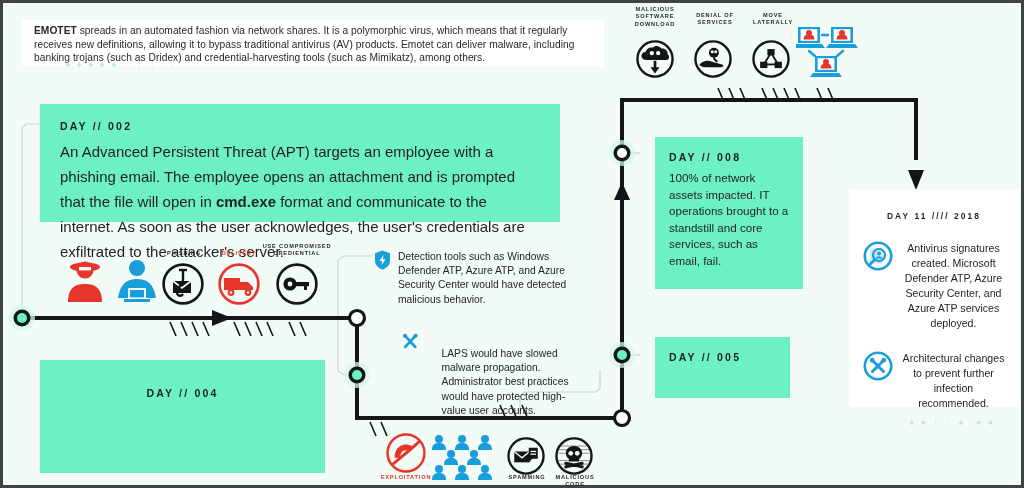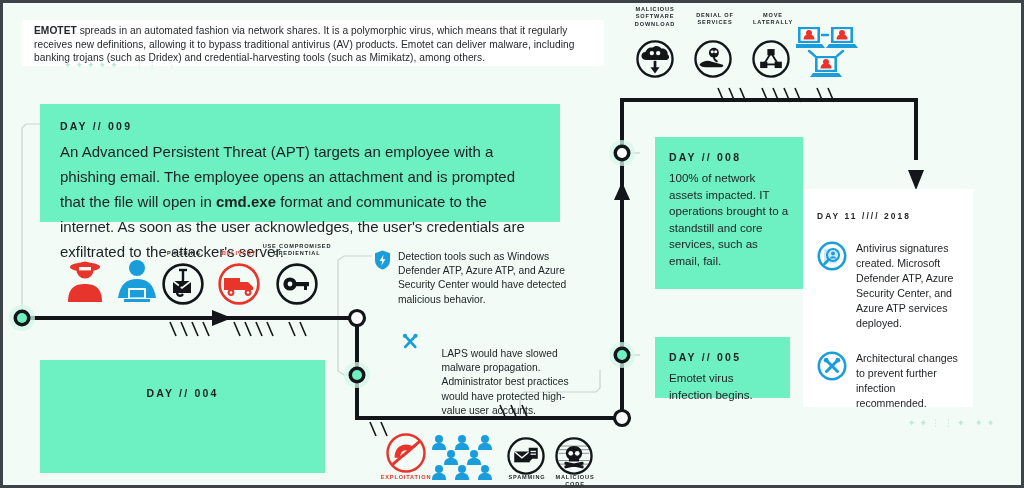--- a/index.html
+++ b/index.html
@@ -136,36 +136,35 @@
     <circle cx="622" cy="355" r="13" fill="#d6f7ea" opacity=".75"></circle>
     <circle cx="622" cy="355" r="8.5" fill="#131619"></circle>
     <circle cx="622" cy="355" r="5" fill="#6df0c2"></circle>
 
     <circle cx="622" cy="153" r="13" fill="#d6f7ea" opacity=".75"></circle>
     <circle cx="622" cy="153" r="8.5" fill="#131619"></circle>
     <circle cx="622" cy="153" r="5" fill="#ffffff"></circle>
   </svg>
 
   <div class="greenbox" style="left:40px;top:104px;width:520px;height:118px;padding:16px 20px;">
-    <p class="daylabel">DAY // 009</p>
+    <p class="daylabel">DAY // 002</p>
     <p class="daybody"><span>An Advanced Persistent Threat (APT) targets an employee with a phishing email. The employee opens an attachment and is prompted that the file will open in </span><b>cmd.exe</b><span> format and communicate to the internet. As soon as the user acknowledges, the user's credentials are exfiltrated to the attacker's server.</span></p>
   </div>
 
   <div class="greenbox" style="left:40px;top:360px;width:285px;height:113px;padding:27px 18px;text-align:center;">
     <p class="daylabel">DAY // 004</p>
   </div>
 
   <div class="greenbox" style="left:655px;top:137px;width:148px;height:152px;padding:14px 14px;">
     <p class="daylabel">DAY // 008</p>
     <p class="daybody" style="font-size:11.6px;line-height:16.6px;">100% of network assets impacted. IT operations brought to a standstill and core services, such as email, fail.</p>
   </div>
 
   <div class="greenbox" style="left:655px;top:337px;width:135px;height:61px;padding:14px 14px;">
     <p class="daylabel">DAY // 005</p>
-    <p class="daybody" style="font-size:11.6px;line-height:16.6px;">Emotet virus infection begins.</p>
   </div>
 
   <div style="position:absolute;left:374px;top:250px;width:215px;display:flex;gap:7px;">
     <svg width="17" height="20" viewBox="0 0 17 20">
       <path d="M8.5 0.5 L16 3.3 V10 C16 15 12.6 18.3 8.5 19.5 C4.4 18.3 1 15 1 10 V3.3 Z" fill="#1a9ddb"></path>
       <path d="M9.6 4.8 L5.6 11 H8.2 L7.4 15.5 L11.4 9.2 H8.8 Z" fill="#ffffff"></path>
     </svg>
     <p style="margin:0;font-size:10.3px;line-height:14.2px;color:#1d2023;width:190px;">Detection tools such as Windows Defender ATP, Azure ATP, and Azure Security Center would have detected malicious behavior.</p>
   </div>
 
@@ -174,21 +173,21 @@
       <g stroke="#1a9ddb" stroke-width="3.4" stroke-linecap="round">
         <line x1="4" y1="4" x2="16" y2="17"></line>
         <line x1="16" y1="4" x2="4" y2="17"></line>
       </g>
       <circle cx="3.6" cy="3.6" r="2.6" fill="#1a9ddb"></circle>
       <circle cx="16.4" cy="3.6" r="2.6" fill="#1a9ddb"></circle>
     </svg>
     <p style="margin:16px;font-size:10.3px;line-height:14.2px;color:#1d2023;width:175px;">LAPS would have slowed malware propagation. Administrator best practices would have protected high-value user accounts.</p>
   </div>
 
-  <div class="whitebox" style="left:803px;top:189px;width:170px;height:218px;padding:22px 14px 0 14px;">
+  <div class="whitebox" style="left:849px;top:189px;width:170px;height:218px;padding:22px 14px 0 14px;text-align:center;">
     <p class="rp-title">DAY 11 //// 2018</p>
 
     <div class="rp-row">
       <svg width="30" height="30" viewBox="0 0 30 30" style="flex:0 0 30px;">
         <circle cx="15" cy="15" r="13.2" fill="none" stroke="#1a9ddb" stroke-width="2.6"></circle>
         <rect x="7" y="7.5" width="13" height="15" fill="#cde9f8"></rect>
         <circle cx="16" cy="14" r="6" fill="none" stroke="#1a9ddb" stroke-width="2.2"></circle>
         <circle cx="16" cy="12.4" r="2" fill="#1a9ddb"></circle>
         <path d="M12.6 17.6 a3.6 3.6 0 0 1 6.8 0 Z" fill="#1a9ddb"></path>
         <line x1="11.6" y1="18.6" x2="7.4" y2="23" stroke="#1a9ddb" stroke-width="2.6" stroke-linecap="round"></line>

